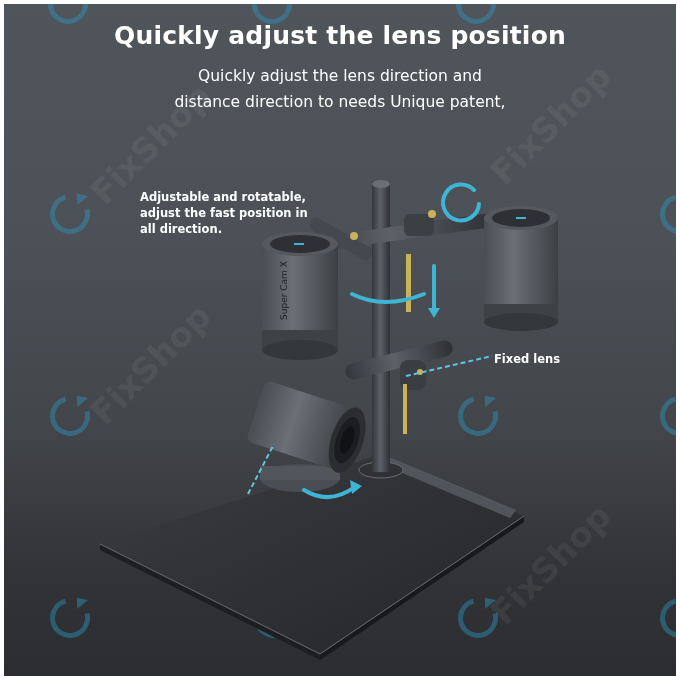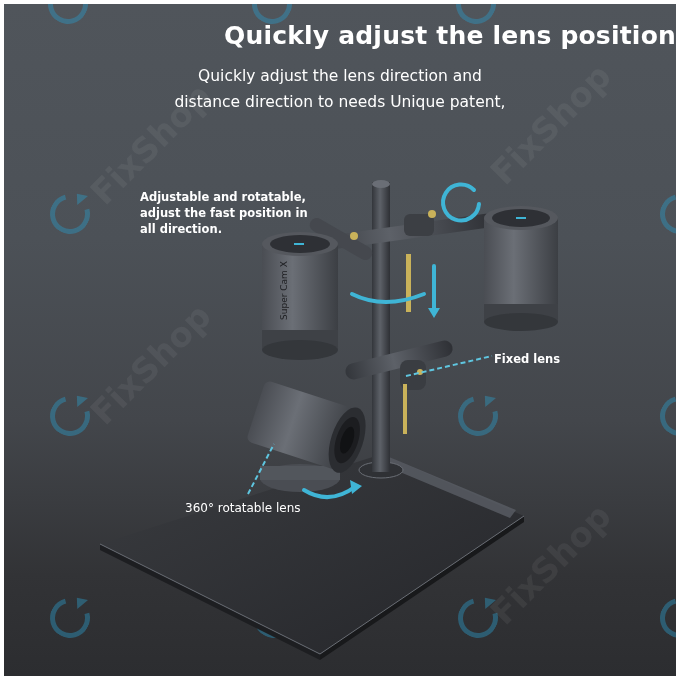--- a/index.html
+++ b/index.html
@@ -4,21 +4,21 @@
   <style>
     * { margin: 0; padding: 0; box-sizing: border-box; }
     html, body { width: 680px; height: 680px; background: #ffffff; overflow: hidden; }
     body { font-family: "DejaVu Sans", "Liberation Sans", sans-serif; }
     .frame {
       position: absolute; left: 4px; top: 4px; width: 672px; height: 672px;
       background: linear-gradient(180deg, #50555b 0%, #4c5157 35%, #43464b 62%, #323336 85%, #2c2d30 100%);
       overflow: hidden;
     }
     .title {
-      position: absolute; left: 0; right: 0; top: 17px; text-align: right;
+      position: absolute; left: 0; right: 0; top: 17px; text-align: center;
       color: #ffffff; font-weight: bold; font-size: 25px; letter-spacing: 0.2px;
     }
     .subtitle {
       position: absolute; left: 0; right: 0; top: 59px; text-align: center;
       color: #ffffff; font-size: 15.5px; line-height: 26px;
     }
     .subtitle div { white-space: nowrap; }
     .callout {
       position: absolute; color: #ffffff; font-size: 11.5px; line-height: 16px; white-space: nowrap;
     }
@@ -153,14 +153,13 @@
     <div>Quickly adjust the lens direction and</div>
     <div>distance direction to needs Unique patent,</div>
   </div>
 
   <div class="callout bold" style="left:136px;top:185px;">
     <div>Adjustable and rotatable,</div>
     <div>adjust the fast position in</div>
     <div>all direction.</div>
   </div>
   <div class="callout bold" style="left:490px;top:347px;">Fixed lens</div>
-  <div class="callout" style="left:181px;top:496px;font-size:12px;">360° rotatable lens</div>
 </div>
 
 </body></html>

